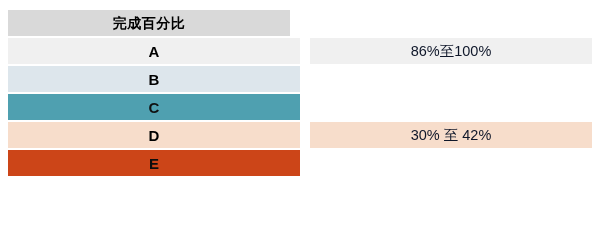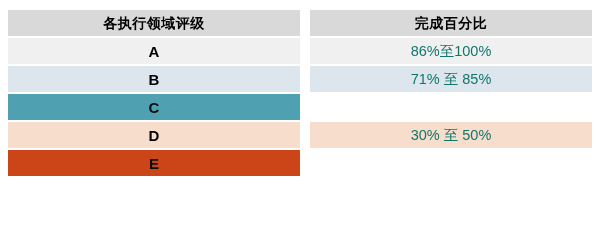--- a/index.html
+++ b/index.html
@@ -54,21 +54,21 @@
   .row-header .cell-text {
     font-weight: bold;
     font-size: 14px;
     color: #000000;
     letter-spacing: 0.5px;
   }
 
   
   .cell-text {
     font-size: 14.5px;
-    color: #0f766e;
+    color: #0f172a;
     line-height: 1;
     white-space: nowrap;
   }
   .grade-letter {
     font-weight: bold;
     font-size: 15px;
     color: #000000;
   }
 
   .row-a .cell { background: #f0f0f0; }
@@ -81,58 +81,52 @@
   .row-c .grade-letter { color: #101010; }
   .row-e .cell-text,
   .row-e .grade-letter { color: #0d0d0d; }
 </style>
 </head>
 <body>
 
 <div class="rating-table">
 
   <div class="table-row row-header">
-    <div class="cell cell-grade">
-      <span class="cell-text">各执行领域评级</span>
-    </div>
     <div class="cell cell-percent">
       <span class="cell-text">完成百分比</span>
     </div>
   </div>
 
   <div class="table-row row-a">
     <div class="cell cell-grade">
       <span class="grade-letter">A</span>
     </div>
     <div class="cell cell-percent">
       <span class="cell-text">86%至100%</span>
     </div>
   </div>
 
   <div class="table-row row-b">
     <div class="cell cell-grade">
       <span class="grade-letter">B</span>
     </div>
-    <div class="cell cell-percent">
-      <span class="cell-text">71% 至 85%</span>
-    </div>
   </div>
 
   <div class="table-row row-c">
     <div class="cell cell-grade">
       <span class="grade-letter">C</span>
     </div>
   </div>
 
   <div class="table-row row-d">
     <div class="cell cell-grade">
       <span class="grade-letter">D</span>
     </div>
     <div class="cell cell-percent">
-      <span class="cell-text">30% 至 50%</span>
+      <span class="cell-text">30% 至 42%</span>
     </div>
   </div>
 
   <div class="table-row row-e">
     <div class="cell cell-grade">
       <span class="grade-letter">E</span>
     </div>
   </div>
 
 </div>

